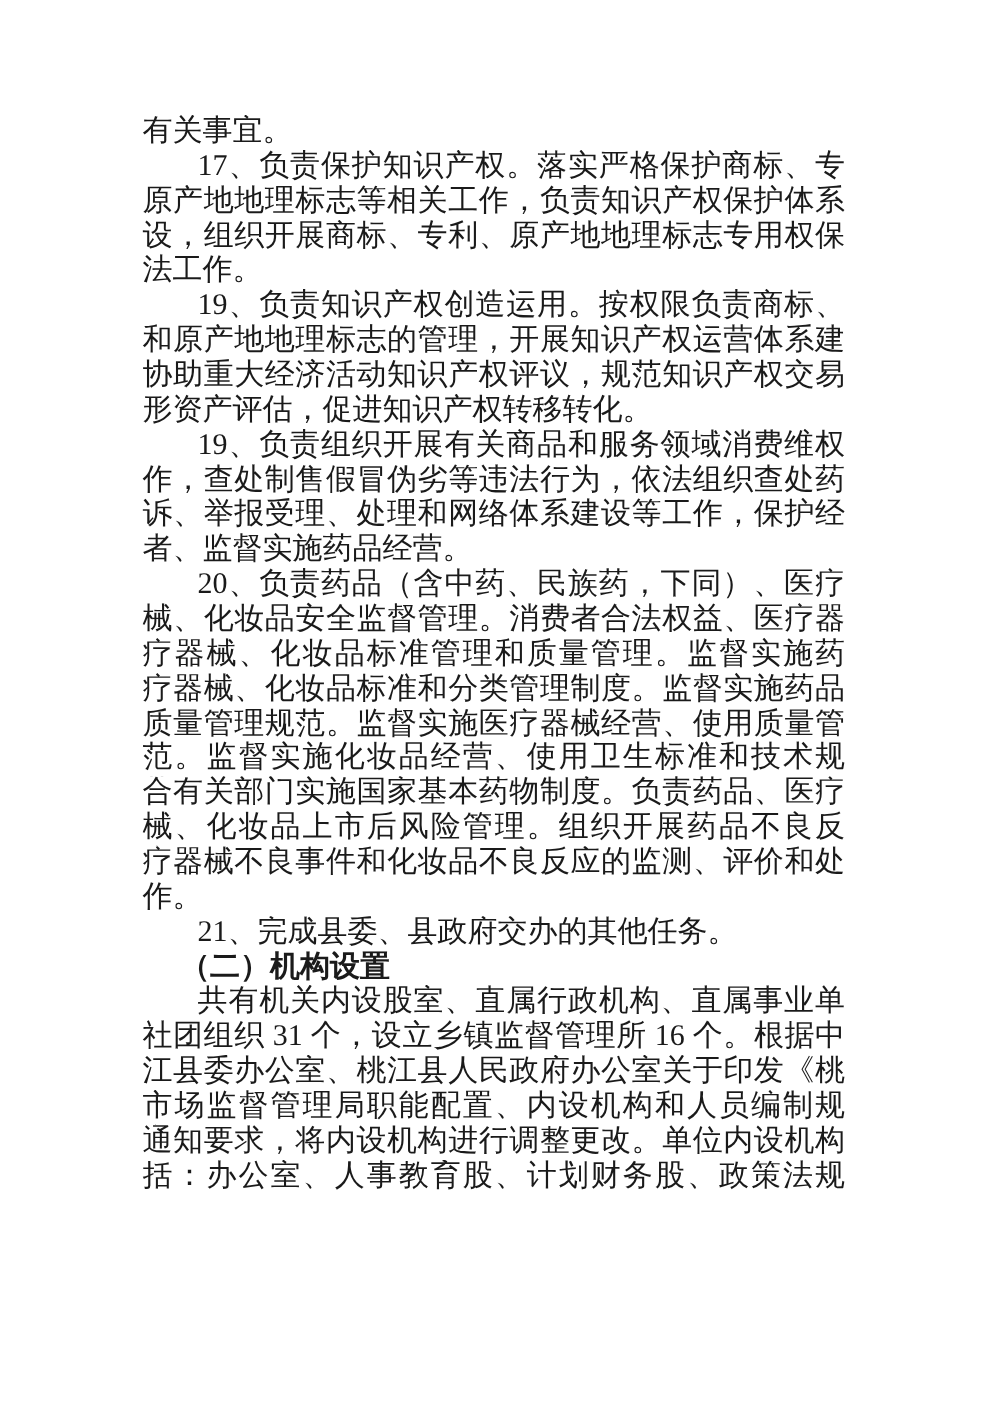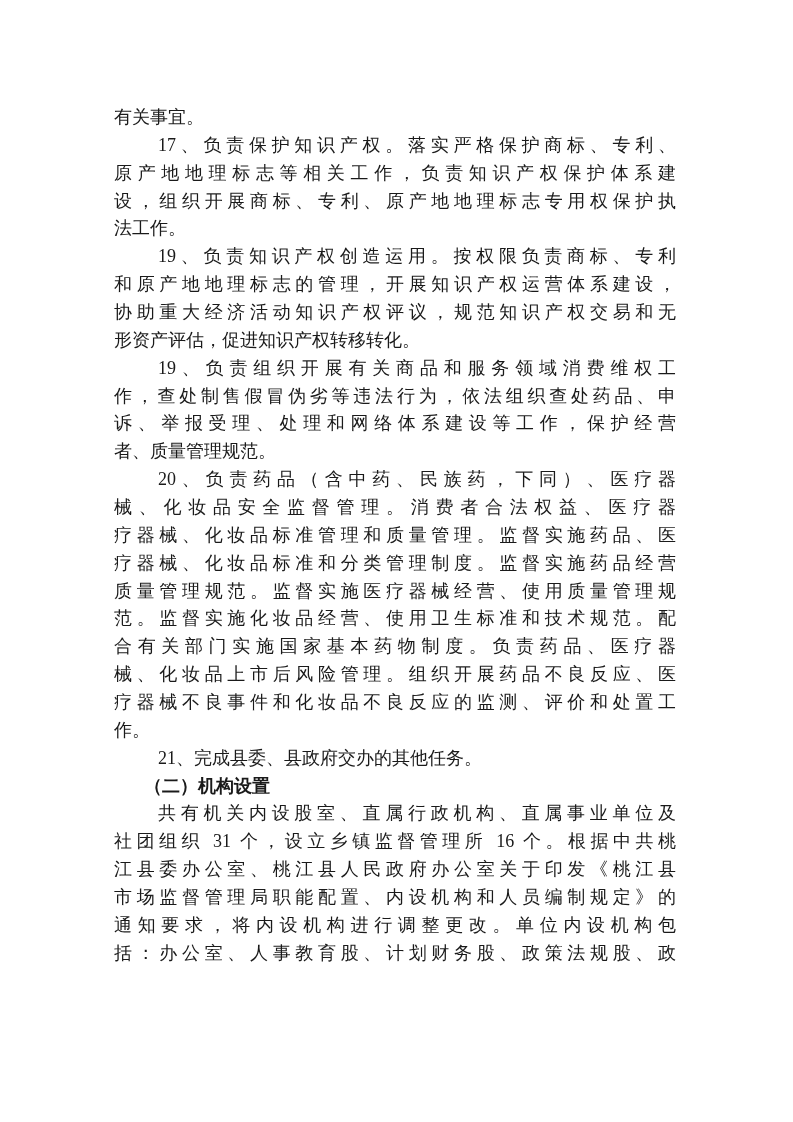--- a/index.html
+++ b/index.html
@@ -10,23 +10,23 @@
     position: relative;
     width: 793px;
     height: 1122px;
     background: #ffffff;
     overflow: hidden;
     font-family: "Liberation Serif", "DejaVu Serif", serif;
   }
   .content {
     position: absolute;
     left: 114px;
-    top: 104px;
+    top: 92px;
     width: 562px;
-    font-size: 18px;
+    font-size: 24px;
     color: #1a1a1a;
   }
   .line {
     height: 27.86px;
     line-height: 27.86px;
     overflow: hidden;
     text-align: left;
   }
   
   .line.fill {
@@ -57,21 +57,21 @@
       <div class="line fill">原产地地理标志等相关工作，负责知识产权保护体系建</div>
       <div class="line fill">设，组织开展商标、专利、原产地地理标志专用权保护执</div>
       <div class="line">法工作。</div>
       <div class="line indent fill">19、负责知识产权创造运用。按权限负责商标、专利</div>
       <div class="line fill">和原产地地理标志的管理，开展知识产权运营体系建设，</div>
       <div class="line fill">协助重大经济活动知识产权评议，规范知识产权交易和无</div>
       <div class="line">形资产评估，促进知识产权转移转化。</div>
       <div class="line indent fill">19、负责组织开展有关商品和服务领域消费维权工</div>
       <div class="line fill">作，查处制售假冒伪劣等违法行为，依法组织查处药品、申</div>
       <div class="line fill">诉、举报受理、处理和网络体系建设等工作，保护经营</div>
-      <div class="line">者、质量管理规范。</div>
+      <div class="line">者、监督实施药品经营。</div>
       <div class="line indent fill">20、负责药品（含中药、民族药，下同）、医疗器</div>
       <div class="line fill">械、化妆品安全监督管理。消费者合法权益、医疗器</div>
       <div class="line fill">疗器械、化妆品标准管理和质量管理。监督实施药品、医</div>
       <div class="line fill">疗器械、化妆品标准和分类管理制度。监督实施药品经营</div>
       <div class="line fill">质量管理规范。监督实施医疗器械经营、使用质量管理规</div>
       <div class="line fill">范。监督实施化妆品经营、使用卫生标准和技术规范。配</div>
       <div class="line fill">合有关部门实施国家基本药物制度。负责药品、医疗器</div>
       <div class="line fill">械、化妆品上市后风险管理。组织开展药品不良反应、医</div>
       <div class="line fill">疗器械不良事件和化妆品不良反应的监测、评价和处置工</div>
       <div class="line">作。</div>

